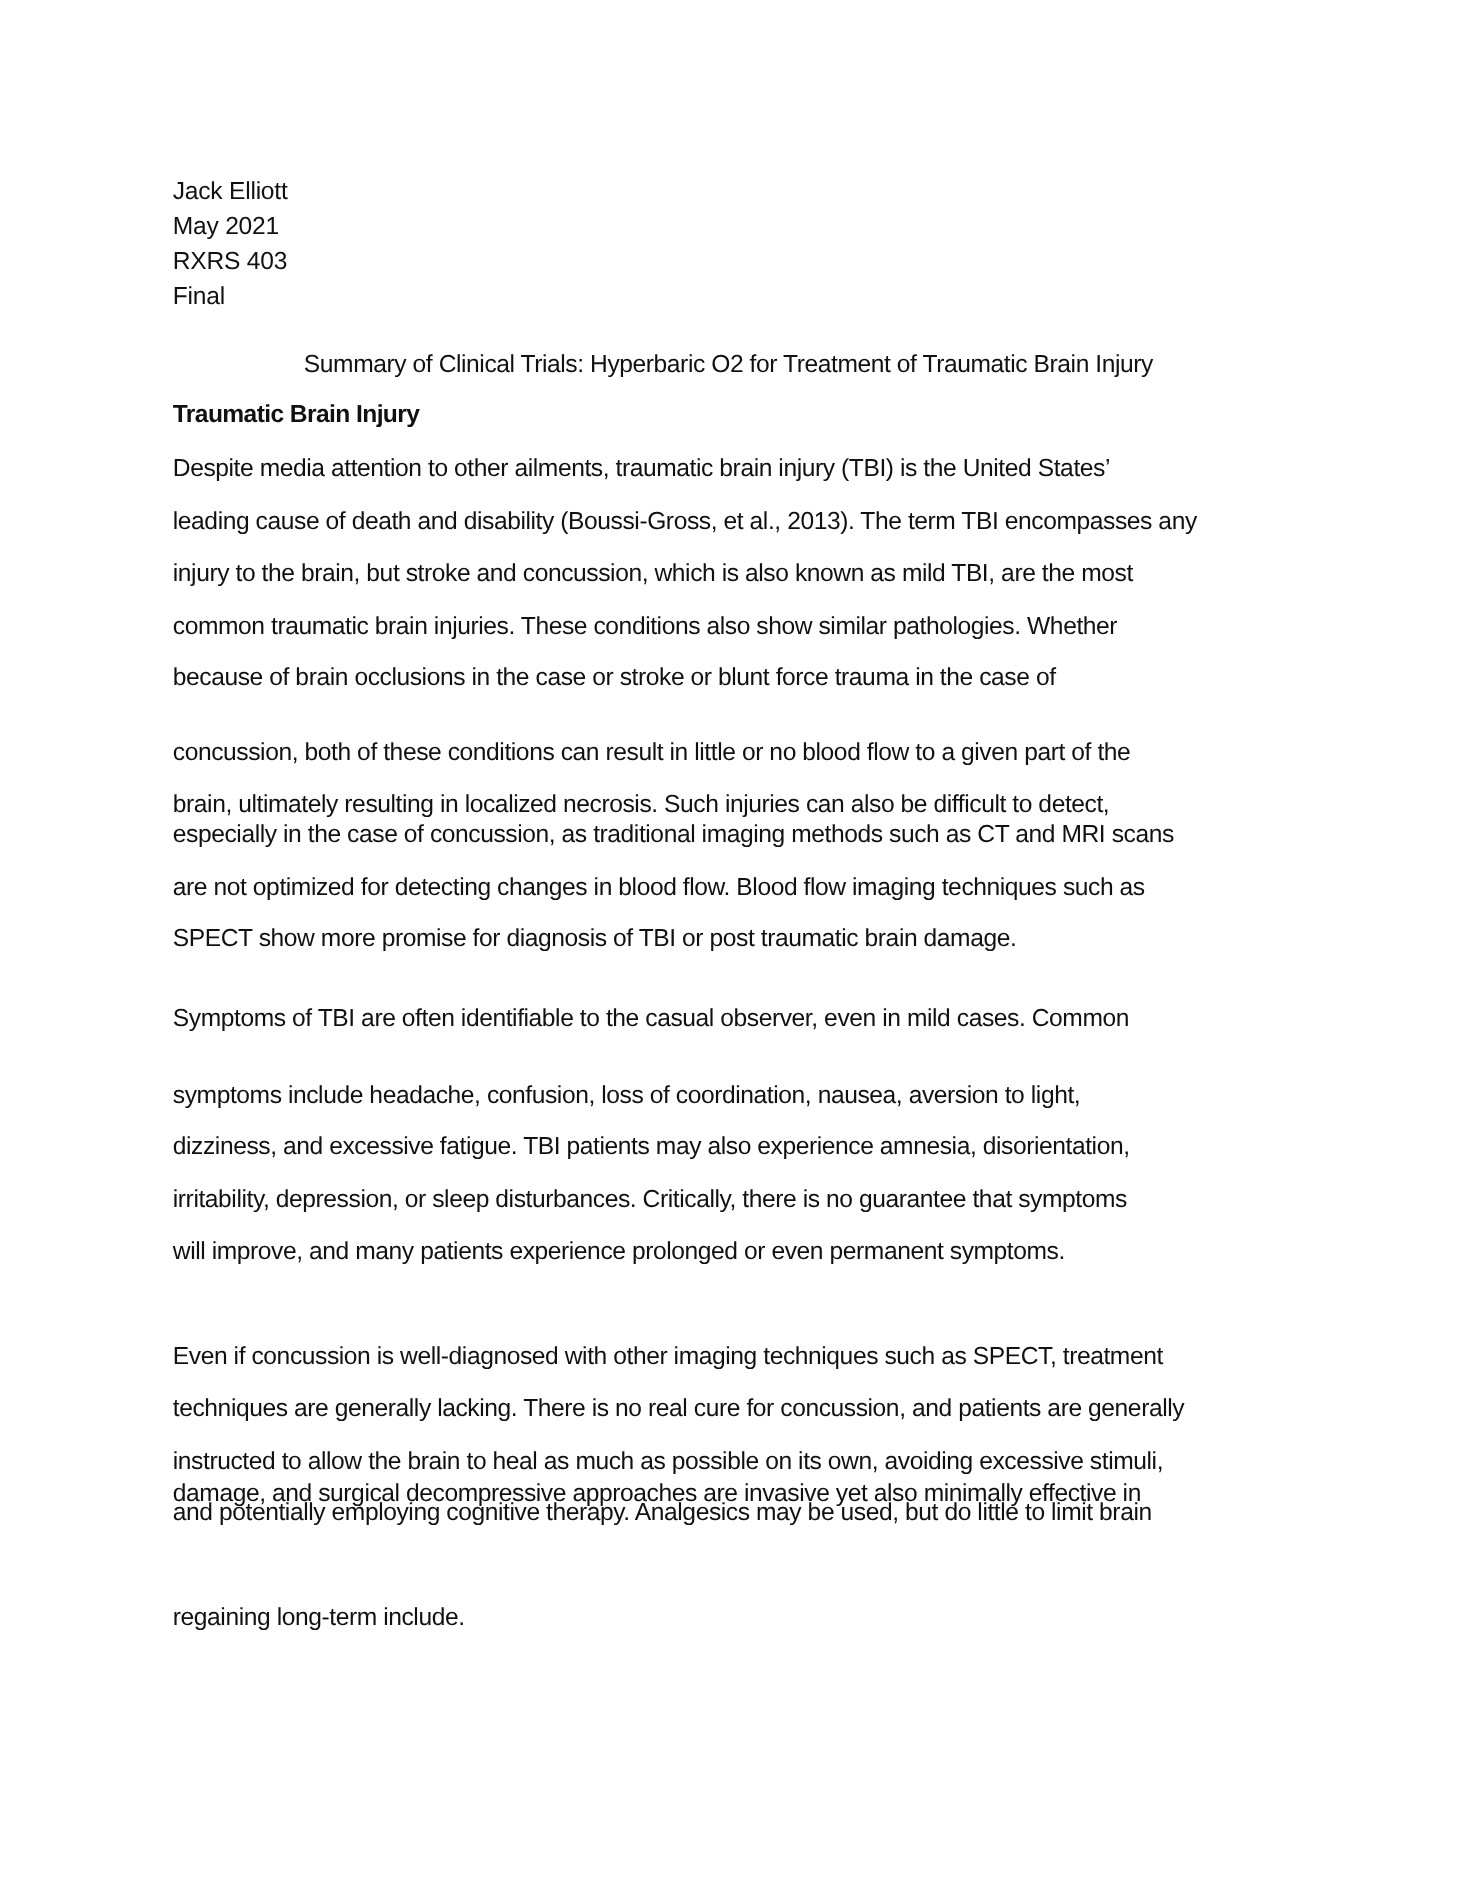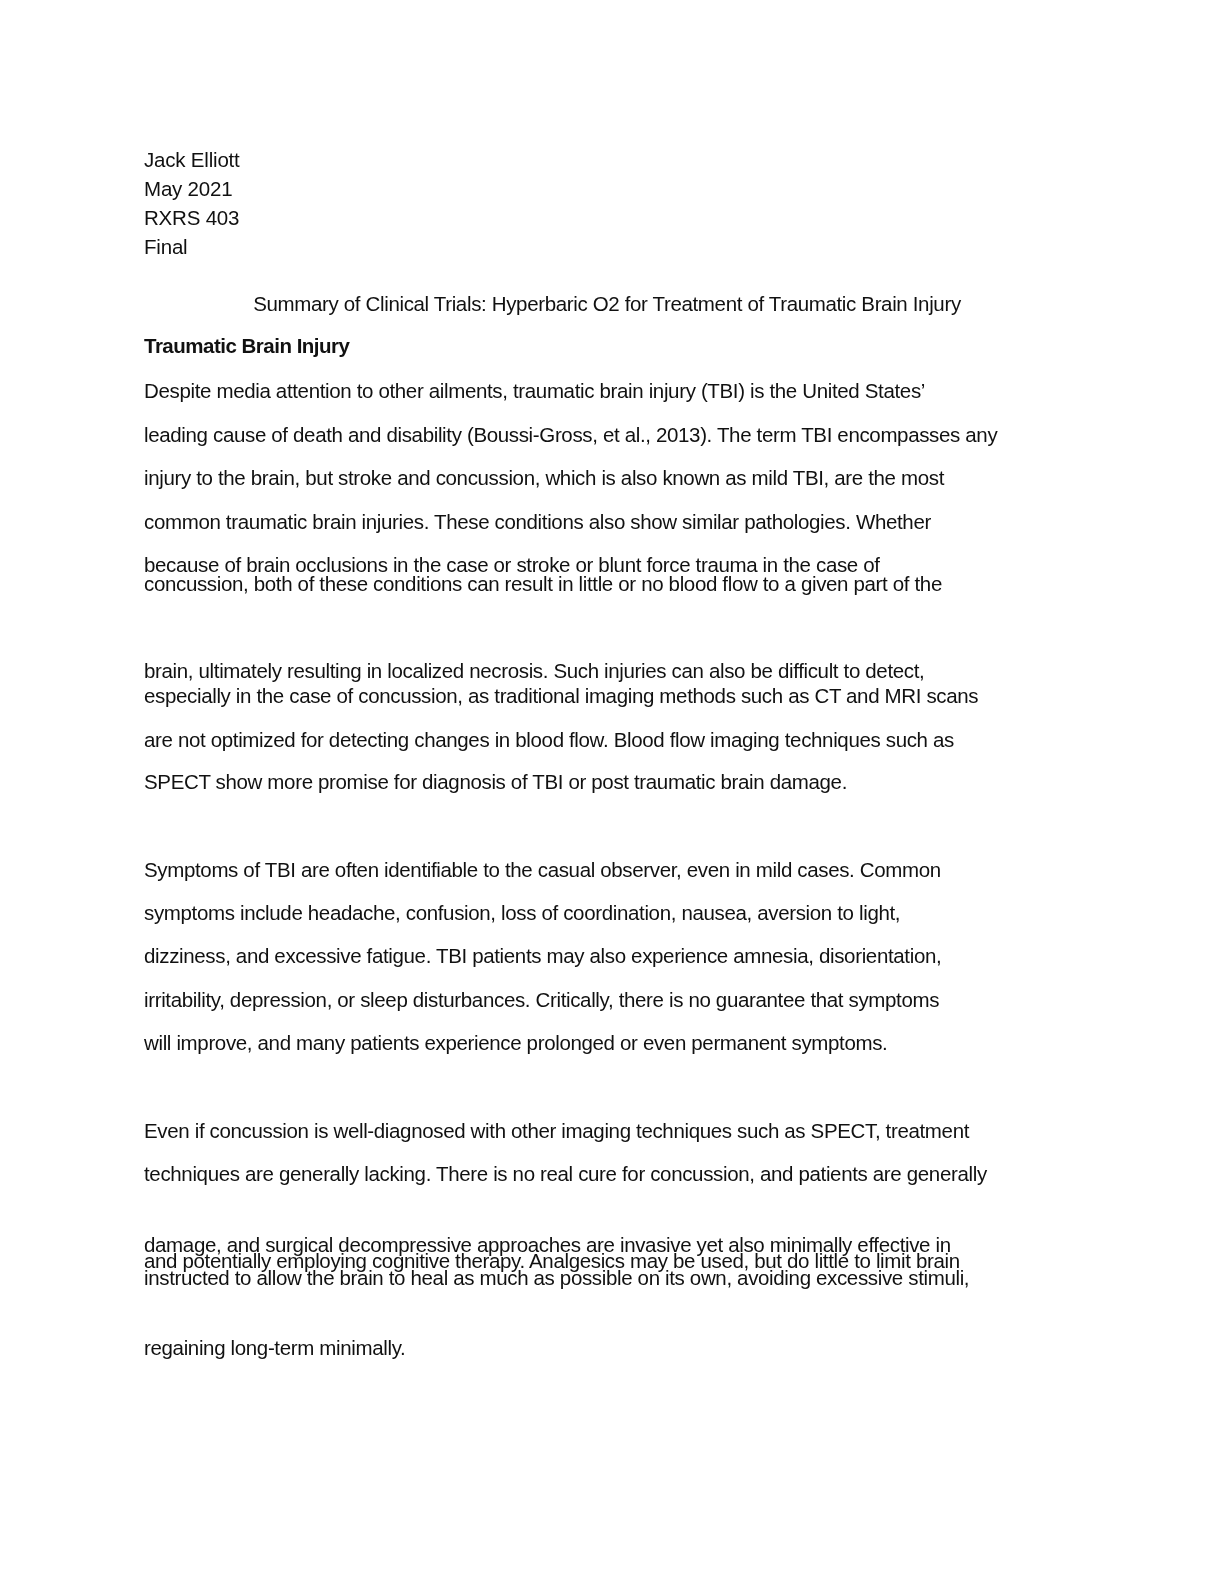--- a/index.html
+++ b/index.html
@@ -62,37 +62,37 @@
   <div class="title">Summary of Clinical Trials: Hyperbaric O2 for Treatment of Traumatic Brain Injury</div>
 
   <div class="line heading" style="top:332px">Traumatic Brain Injury</div>
 
   <div>
     <div class="line" style="top:377px">Despite media attention to other ailments, traumatic brain injury (TBI) is the United States’</div>
     <div class="line" style="top:421px">leading cause of death and disability (Boussi-Gross, et al., 2013). The term TBI encompasses any</div>
     <div class="line" style="top:464px">injury to the brain, but stroke and concussion, which is also known as mild TBI, are the most</div>
     <div class="line" style="top:508px">common traumatic brain injuries. These conditions also show similar pathologies. Whether</div>
     <div class="line" style="top:551px">because of brain occlusions in the case or stroke or blunt force trauma in the case of</div>
-    <div class="line" style="top:570px">concussion, both of these conditions can result in little or no blood flow to a given part of the</div>
+    <div class="line" style="top:613px">concussion, both of these conditions can result in little or no blood flow to a given part of the</div>
     <div class="line" style="top:657px">brain, ultimately resulting in localized necrosis. Such injuries can also be difficult to detect,</div>
     <div class="line" style="top:682px">especially in the case of concussion, as traditional imaging methods such as CT and MRI scans</div>
     <div class="line" style="top:726px">are not optimized for detecting changes in blood flow. Blood flow imaging techniques such as</div>
     <div class="line" style="top:768px">SPECT show more promise for diagnosis of TBI or post traumatic brain damage.</div>
   </div>
 
   <div>
-    <div class="line" style="top:856px">Symptoms of TBI are often identifiable to the casual observer, even in mild cases. Common</div>
+    <div class="line" style="top:835px">Symptoms of TBI are often identifiable to the casual observer, even in mild cases. Common</div>
     <div class="line" style="top:899px">symptoms include headache, confusion, loss of coordination, nausea, aversion to light,</div>
     <div class="line" style="top:942px">dizziness, and excessive fatigue. TBI patients may also experience amnesia, disorientation,</div>
     <div class="line" style="top:986px">irritability, depression, or sleep disturbances. Critically, there is no guarantee that symptoms</div>
     <div class="line" style="top:1029px">will improve, and many patients experience prolonged or even permanent symptoms.</div>
   </div>
 
   <div>
     <div class="line" style="top:1117px">Even if concussion is well-diagnosed with other imaging techniques such as SPECT, treatment</div>
     <div class="line" style="top:1160px">techniques are generally lacking. There is no real cure for concussion, and patients are generally</div>
-    <div class="line" style="top:1264px">instructed to allow the brain to heal as much as possible on its own, avoiding excessive stimuli,</div>
+    <div class="line" style="top:1204px">instructed to allow the brain to heal as much as possible on its own, avoiding excessive stimuli,</div>
     <div class="line" style="top:1247px">and potentially employing cognitive therapy. Analgesics may be used, but do little to limit brain</div>
     <div class="line" style="top:1231px">damage, and surgical decompressive approaches are invasive yet also minimally effective in</div>
-    <div class="line" style="top:1334px">regaining long-term minimally.</div>
+    <div class="line" style="top:1334px">regaining long-term include.</div>
   </div>
 
 </div>
 
 </body></html>

